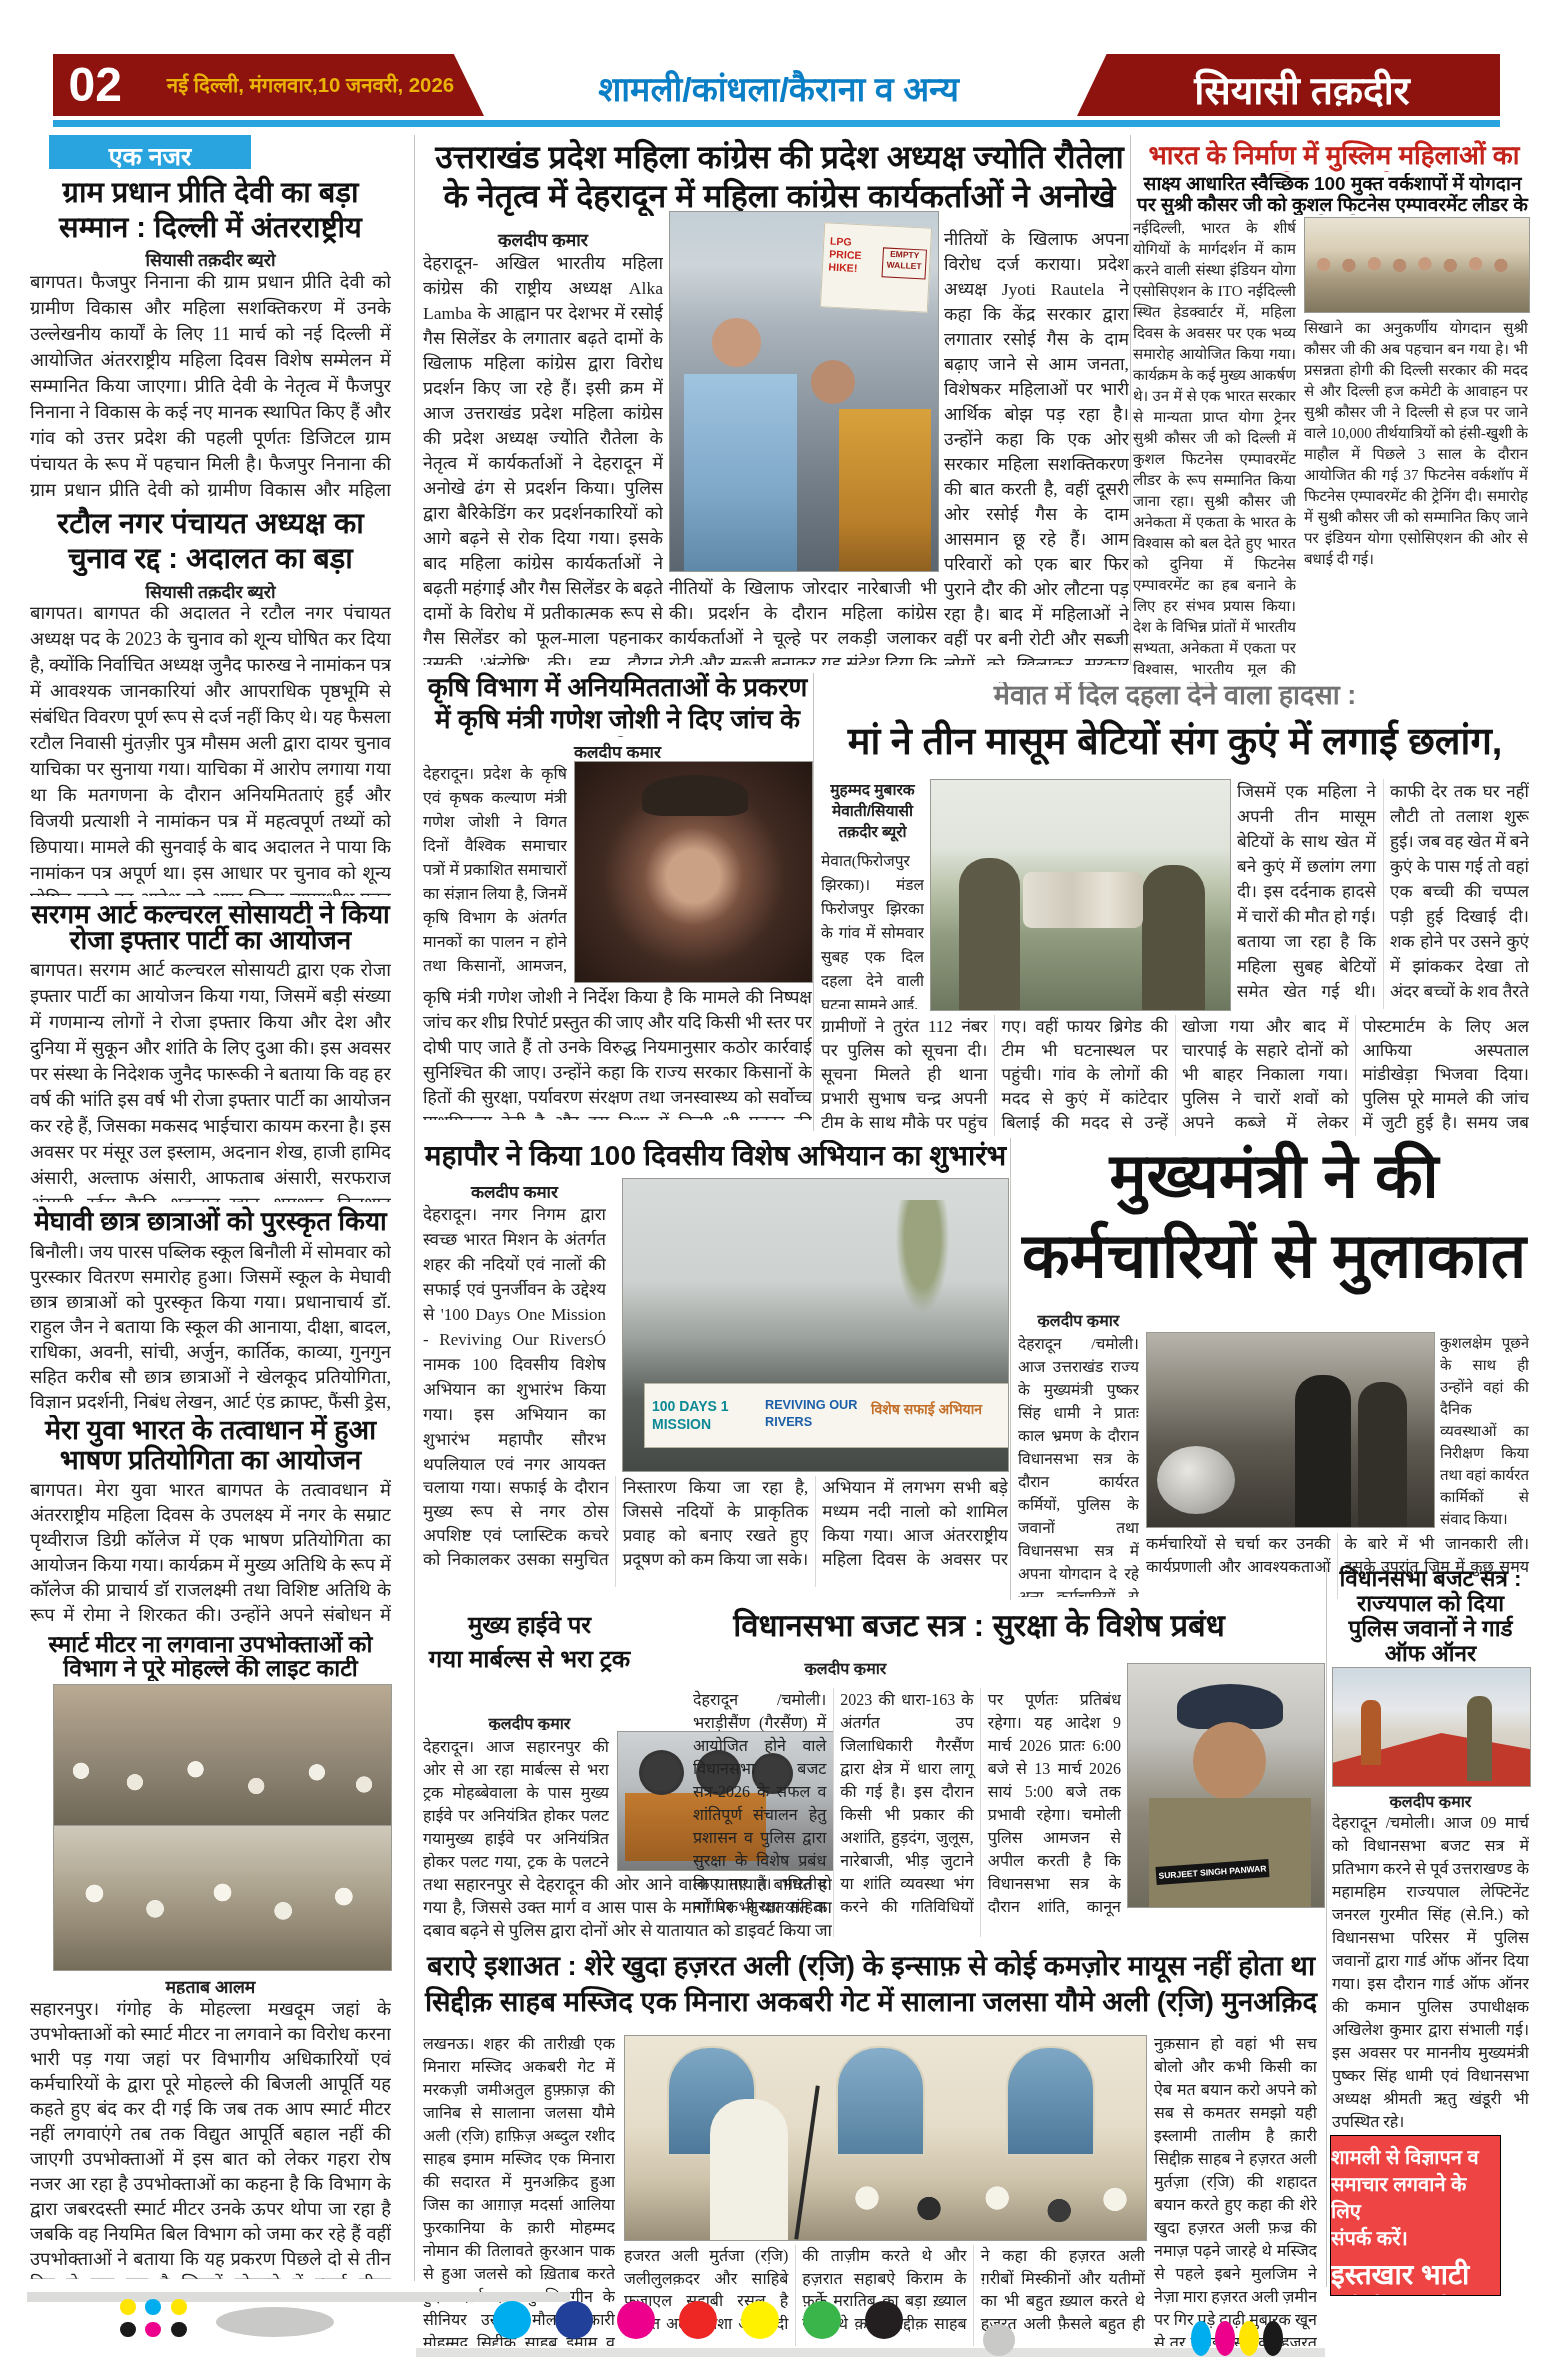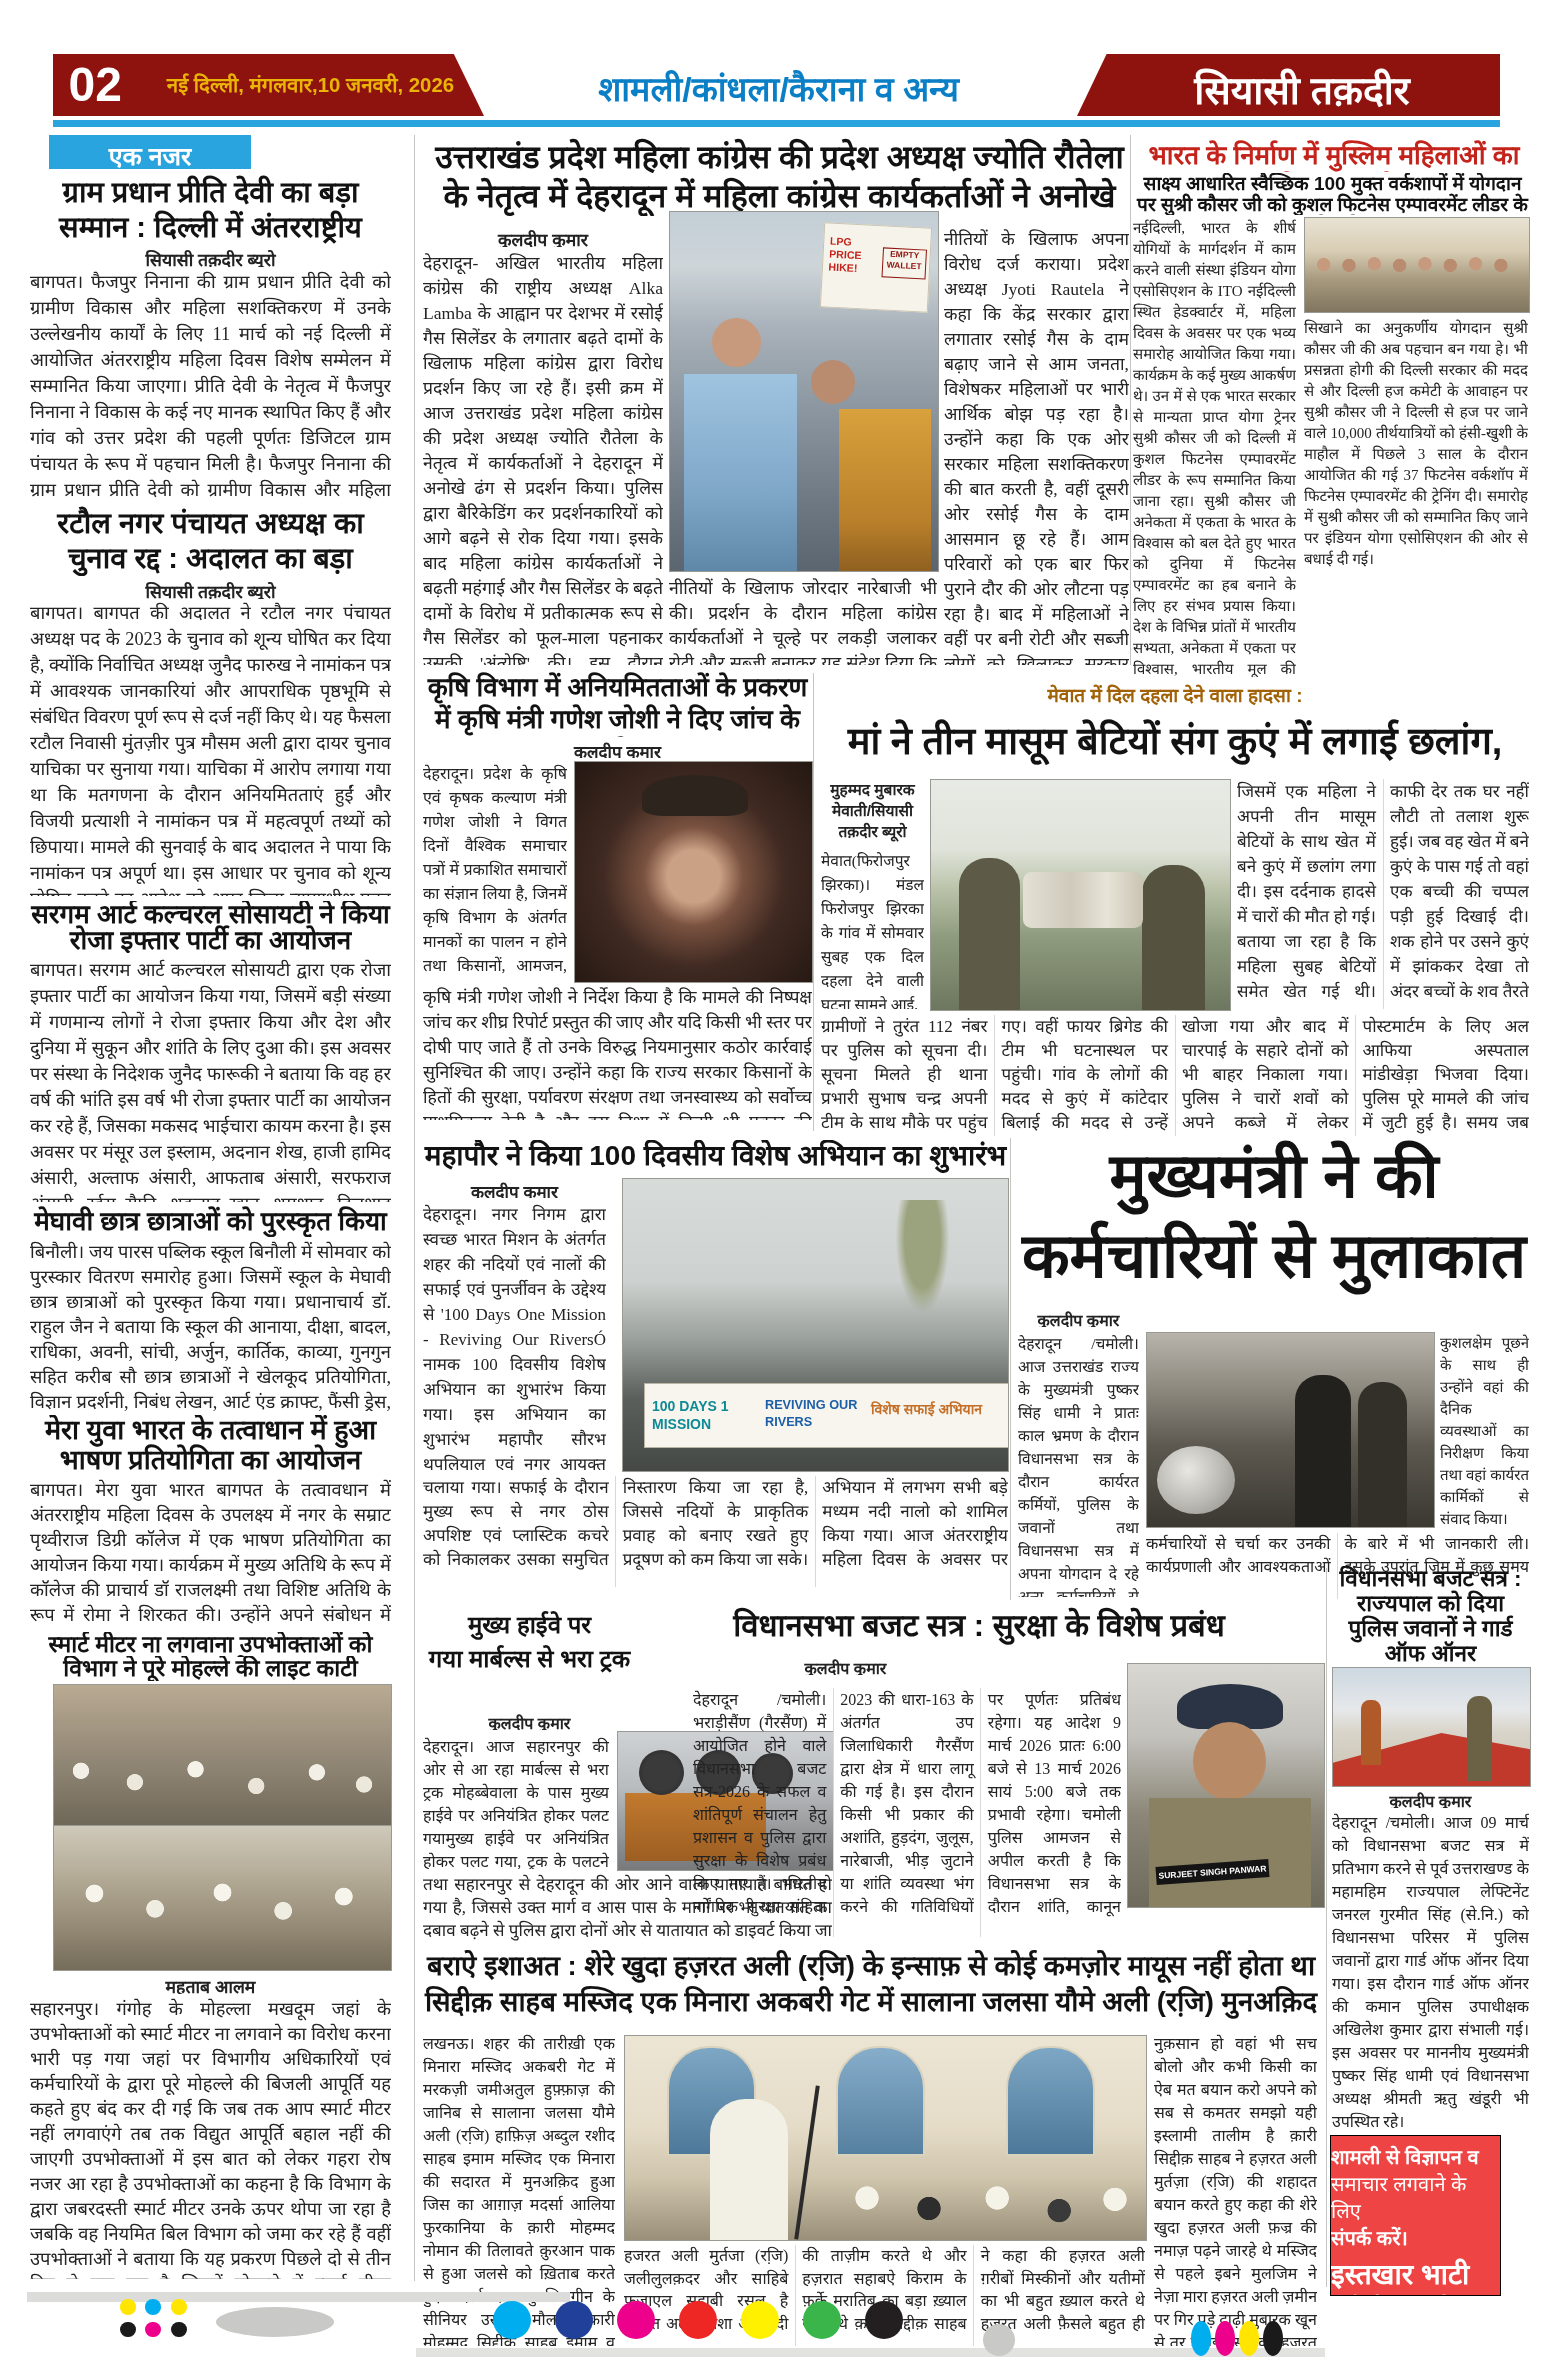--- a/index.html
+++ b/index.html
@@ -94,21 +94,21 @@
   <div class="ab bt" style="left:944px;top:227px;width:185px;height:438px;font-size:17.6px;line-height:25px;">नीतियों के खिलाफ अपना विरोध दर्ज कराया। प्रदेश अध्यक्ष Jyoti Rautela ने कहा कि केंद्र सरकार द्वारा लगातार रसोई गैस के दाम बढ़ाए जाने से आम जनता, विशेषकर महिलाओं पर भारी आर्थिक बोझ पड़ रहा है। उन्होंने कहा कि एक ओर सरकार महिला सशक्तिकरण की बात करती है, वहीं दूसरी ओर रसोई गैस के दाम आसमान छू रहे हैं। आम परिवारों को एक बार फिर पुराने दौर की ओर लौटना पड़ रहा है। बाद में महिलाओं ने वहीं पर बनी रोटी और सब्जी लोगों को खिलाकर सरकार की नीतियों के खिलाफ विरोध जताया। आंदोलन और तेज किया जाएगा। इस अवसर पर महिला कांग्रेस की कई पदाधिकारी और कार्यकर्ता मौजूद रहीं।</div>
 
   <div class="ab hd" style="left:423px;top:671px;width:389px;height:66px;font-size:26px;line-height:32px;">कृषि विभाग में अनियमितताओं के प्रकरण में कृषि मंत्री गणेश जोशी ने दिए जांच के आदेश</div>
   <div class="ab by" style="left:423px;top:740px;width:389px;height:18.3px;font-size:17px;">कुलदीप कुमार</div>
   <div class="ab bt" style="left:423px;top:762px;width:144px;height:218px;font-size:16px;line-height:24px;">देहरादून। प्रदेश के कृषि एवं कृषक कल्याण मंत्री गणेश जोशी ने विगत दिनों वैश्विक समाचार पत्रों में प्रकाशित समाचारों का संज्ञान लिया है, जिनमें कृषि विभाग के अंतर्गत मानकों का पालन न होने तथा किसानों, आमजन, पर्यावरण और जनस्वास्थ्य पर खतरा होने की बातें कही गई हैं।</div>
   <div class="photo" style="left:574px;top:761px;width:237px;height:220px;background:radial-gradient(circle at 50% 52%,#caa184 0 16%,#7a5240 30%,#402a22 55%,#241712 100%);">
     <div class="ab" style="left:67px;top:12.7px;width:106px;height:41px;background:#2e241e;border-radius:50% 50% 20% 20%;"></div>
   </div>
   <div class="ab bt" style="left:423px;top:985px;width:389px;height:135px;font-size:17.6px;line-height:25px;">कृषि मंत्री गणेश जोशी ने निर्देश किया है कि मामले की निष्पक्ष जांच कर शीघ्र रिपोर्ट प्रस्तुत की जाए और यदि किसी भी स्तर पर दोषी पाए जाते हैं तो उनके विरुद्ध नियमानुसार कठोर कार्रवाई सुनिश्चित की जाए। उन्होंने कहा कि राज्य सरकार किसानों के हितों की सुरक्षा, पर्यावरण संरक्षण तथा जनस्वास्थ्य को सर्वोच्च प्राथमिकता देती है और इस दिशा में किसी भी प्रकार की लापरवाही स्वीकार नहीं की जाएगी।</div>
 
-  <div class="ab hd red" style="left:821px;top:682px;width:708px;height:28px;font-size:19px;line-height:27px;color:#a16207;">मेवात में दिल दहला देने वाला हादसा :</div>
+  <div class="ab hd red" style="left:821px;top:682px;width:708px;height:28px;font-size:27px;line-height:27px;color:#737373;">मेवात में दिल दहला देने वाला हादसा :</div>
   <div class="ab hd" style="left:821px;top:712px;width:708px;height:62px;font-size:38px;line-height:58px;">मां ने तीन मासूम बेटियों संग कुएं में लगाई छलांग, चारों की मौत</div>
   <div class="ab" style="left:821px;top:779px;width:103px;height:230px;">
     <div class="by" style="font-size:15.5px;line-height:21px;">मुहम्मद मुबारक मेवाती/सियासी तक़दीर ब्यूरो</div>
     <div class="bt" style="font-size:15.5px;line-height:24px;margin-top:7px;">मेवात(फिरोजपुर झिरका)। मंडल फिरोजपुर झिरका के गांव में सोमवार सुबह एक दिल दहला देने वाली घटना सामने आई,</div>
   </div>
   <div class="photo" style="left:930px;top:779px;width:299px;height:230px;background:linear-gradient(180deg,#e8ebe5 0%,#dfe3da 30%,#b9c2a8 48%,#8f9b7e 68%,#6d775f 100%);">
     <div class="ab" style="left:28px;top:78px;width:61px;height:152px;background:#5d5b47;border-radius:28px 28px 0 0;"></div>
     <div class="ab" style="left:211px;top:85px;width:63px;height:145px;background:#55533f;border-radius:28px 28px 0 0;"></div>
     <div class="ab" style="left:92px;top:92px;width:120px;height:56px;background:linear-gradient(90deg,#e3e0d4,#cfcabb 40%,#e7e3d6 70%,#c9c4b3);border-radius:8.5px;"></div>
   </div>
@@ -167,21 +167,21 @@
   <div class="photo" style="left:1332px;top:1667px;width:197px;height:118px;background:linear-gradient(180deg,#cdd8e1 0%,#e6e8ea 35%,#d9d4c9 55%,#c9c2b2 100%);">
     <div class="ab" style="left:0;top:65px;width:197px;height:54px;background:#c0392b;clip-path:polygon(0 100%,100% 100%,100% 30%,55% 0,0 55%);"></div>
     <div class="ab" style="left:134px;top:28px;width:25px;height:85px;background:#6b6246;border-radius:11.3px 11.3px 0 0;"></div>
     <div class="ab" style="left:28px;top:32px;width:20px;height:65px;background:#b05a2a;border-radius:8.5px 8.5px 0 0;"></div>
   </div>
   <div class="ab by" style="left:1332px;top:1790px;width:197px;height:18.3px;font-size:16px;">कुलदीप कुमार</div>
   <div class="ab bt" style="left:1332px;top:1811px;width:197px;height:317px;font-size:16px;line-height:23px;">देहरादून /चमोली। आज 09 मार्च को विधानसभा बजट सत्र में प्रतिभाग करने से पूर्व उत्तराखण्ड के महामहिम राज्यपाल लेफ्टिनेंट जनरल गुरमीत सिंह (से.नि.) को विधानसभा परिसर में पुलिस जवानों द्वारा गार्ड ऑफ ऑनर दिया गया। इस दौरान गार्ड ऑफ ऑनर की कमान पुलिस उपाधीक्षक अखिलेश कुमार द्वारा संभाली गई। इस अवसर पर माननीय मुख्यमंत्री पुष्कर सिंह धामी एवं विधानसभा अध्यक्ष श्रीमती ऋतु खंडूरी भी उपस्थित रहे।</div>
 
   <div class="ab" style="left:1330px;top:2135px;width:169px;height:159px;background:#ef4444;color:#fff;border:1.4px solid #000;">
     <div style="font-size:20px;font-weight:bold;margin-top:7px;">शामली से विज्ञापन व</div>
-    <div style="font-size:20px;font-weight:normal;">समाचार लगवाने के लिए</div>
+    <div style="font-size:20px;font-weight:bold;">समाचार लगवाने के लिए</div>
     <div style="font-size:20px;font-weight:bold;">संपर्क करें।</div>
     <div style="font-size:28px;font-weight:bold;margin-top:2.8px;">इस्तखार भाटी</div>
     <div style="font-size:19px;font-weight:bold;">ब्यूरो चीफ शामली</div>
     <div style="font-size:21px;font-weight:bold;">मो. : 9927682999</div>
   </div>
 
   <div class="ab hd" style="left:423px;top:1948px;width:896px;height:37px;font-size:27.5px;line-height:35px;">बराऐ इशाअत : शेरे खुदा हज़रत अली (रजि़) के इन्साफ़ से कोई कमज़ोर मायूस नहीं होता था  क़ारी मोहम्मद</div>
   <div class="ab hd" style="left:423px;top:1984px;width:896px;height:37px;font-size:27.5px;line-height:35px;">सिद्दीक़ साहब  मस्जिद एक मिनारा अकबरी गेट में सालाना जलसा  यौमे अली (रजि़) मुनअक़िद हुआ</div>
   <div class="ab bt" style="left:423px;top:2032px;width:192px;height:314px;font-size:16px;line-height:23px;">लखनऊ। शहर की तारीख़ी एक मिनारा मस्जिद अकबरी गेट में मरकज़ी जमीअतुल हुफ़्फ़ाज़ की जानिब से सालाना जलसा यौमे अली (रजि़) हाफ़िज़ अब्दुल रशीद साहब इमाम मस्जिद एक मिनारा की सदारत में मुनअक़िद हुआ जिस का आग़ाज़ मदर्सा आलिया फुरकानिया के क़ारी मोहम्मद नोमान की तिलावते क़ुरआन पाक से हुआ जलसे को ख़िताब करते हुए मदर्सा दारुलमुबलिलगीन के सीनियर उस्ताद मौलाना क़ारी मोहम्मद सिद्दीक़ साहब इमाम व ख़तीब मस्जिद सुब्हानिया पाटा नाला ने कहा की शेरे खुदा फ़ातहे ख़ैबर साहिबे जुल्फिक़ार अमीरुलमुमिनीन</div>
   <div class="photo" style="left:624px;top:2035px;width:521px;height:204px;background:linear-gradient(180deg,#ece5d4 0%,#e5dcc8 45%,#cfc4ac 70%,#9a8f78 100%);">

